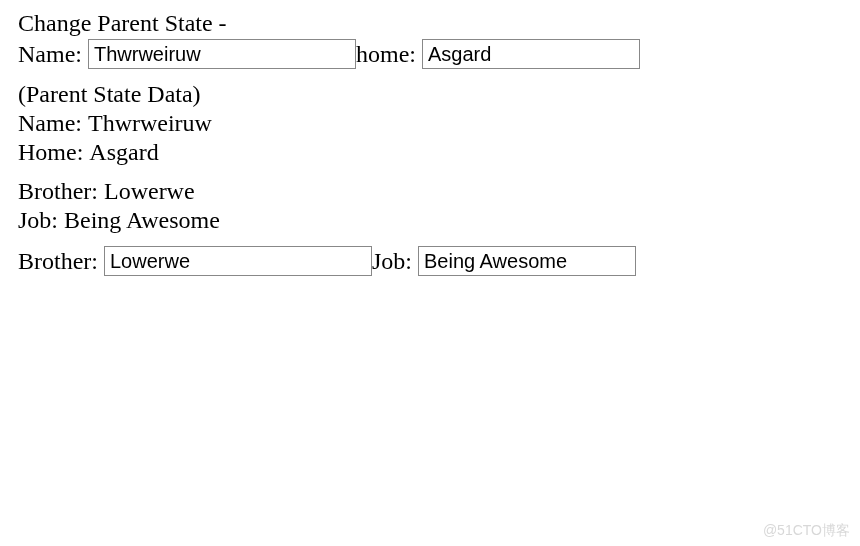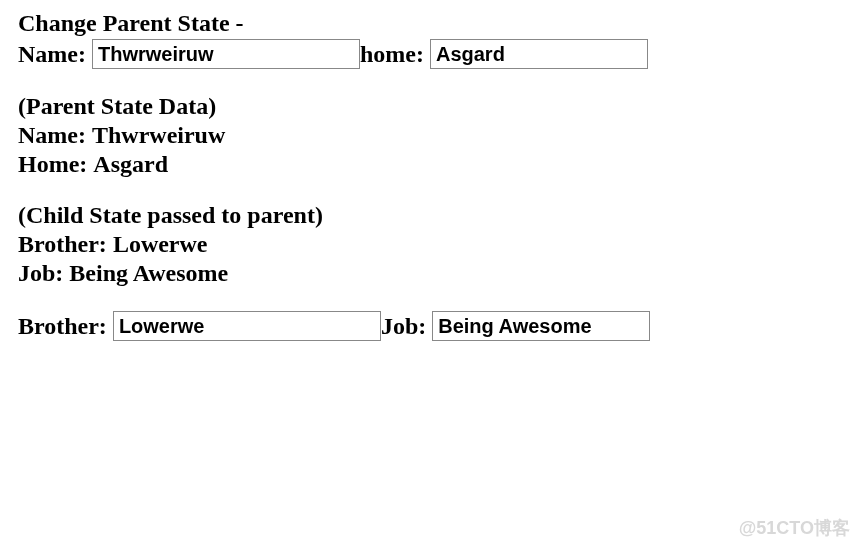--- a/index.html
+++ b/index.html
@@ -1,17 +1,16 @@
 <!DOCTYPE html>
 <html><head>
   <meta charset="utf-8">
   <style>
     * {
       box-sizing: border-box;
-      font-weight: bold;
     }
     body {
       margin: 0;
       padding: 8px 18px;
       font-family: "Times New Roman", Times, serif;
       font-size: 24px;
       color: #000;
       background: #fff;
     }
     .line {
@@ -33,29 +32,29 @@
       outline: none;
       height: 30px;
     }
     .input-medium {
       width: 268px;
     }
     .input-small {
       width: 218px;
     }
     .block {
-      margin-top: 24px;
+      margin-top: 12px;
     }
     .watermark {
       position: fixed;
       bottom: 6px;
       right: 10px;
       color: #d8d8d8;
       font-family: Arial, sans-serif;
-      font-size: 18px;
+      font-size: 14px;
       pointer-events: none;
     }
   </style>
 </head>
 <body>
 
 <div class="line">
   <span>Change Parent State -</span>
 </div>
 <div class="line">
@@ -74,23 +73,20 @@
     <span>Thwrweiruw</span>
   </div>
   <div class="line">
     <span class="label">Home: </span>
     <span>Asgard</span>
   </div>
 </div>
 
 <div class="block">
   <div class="line">
-    <span>(Child State passed to parent)</span>
-  </div>
-  <div class="line">
     <span class="label">Brother: </span>
     <span>Lowerwe</span>
   </div>
   <div class="line">
     <span class="label">Job: </span>
     <span>Being Awesome</span>
   </div>
 </div>
 
 <div class="block">

